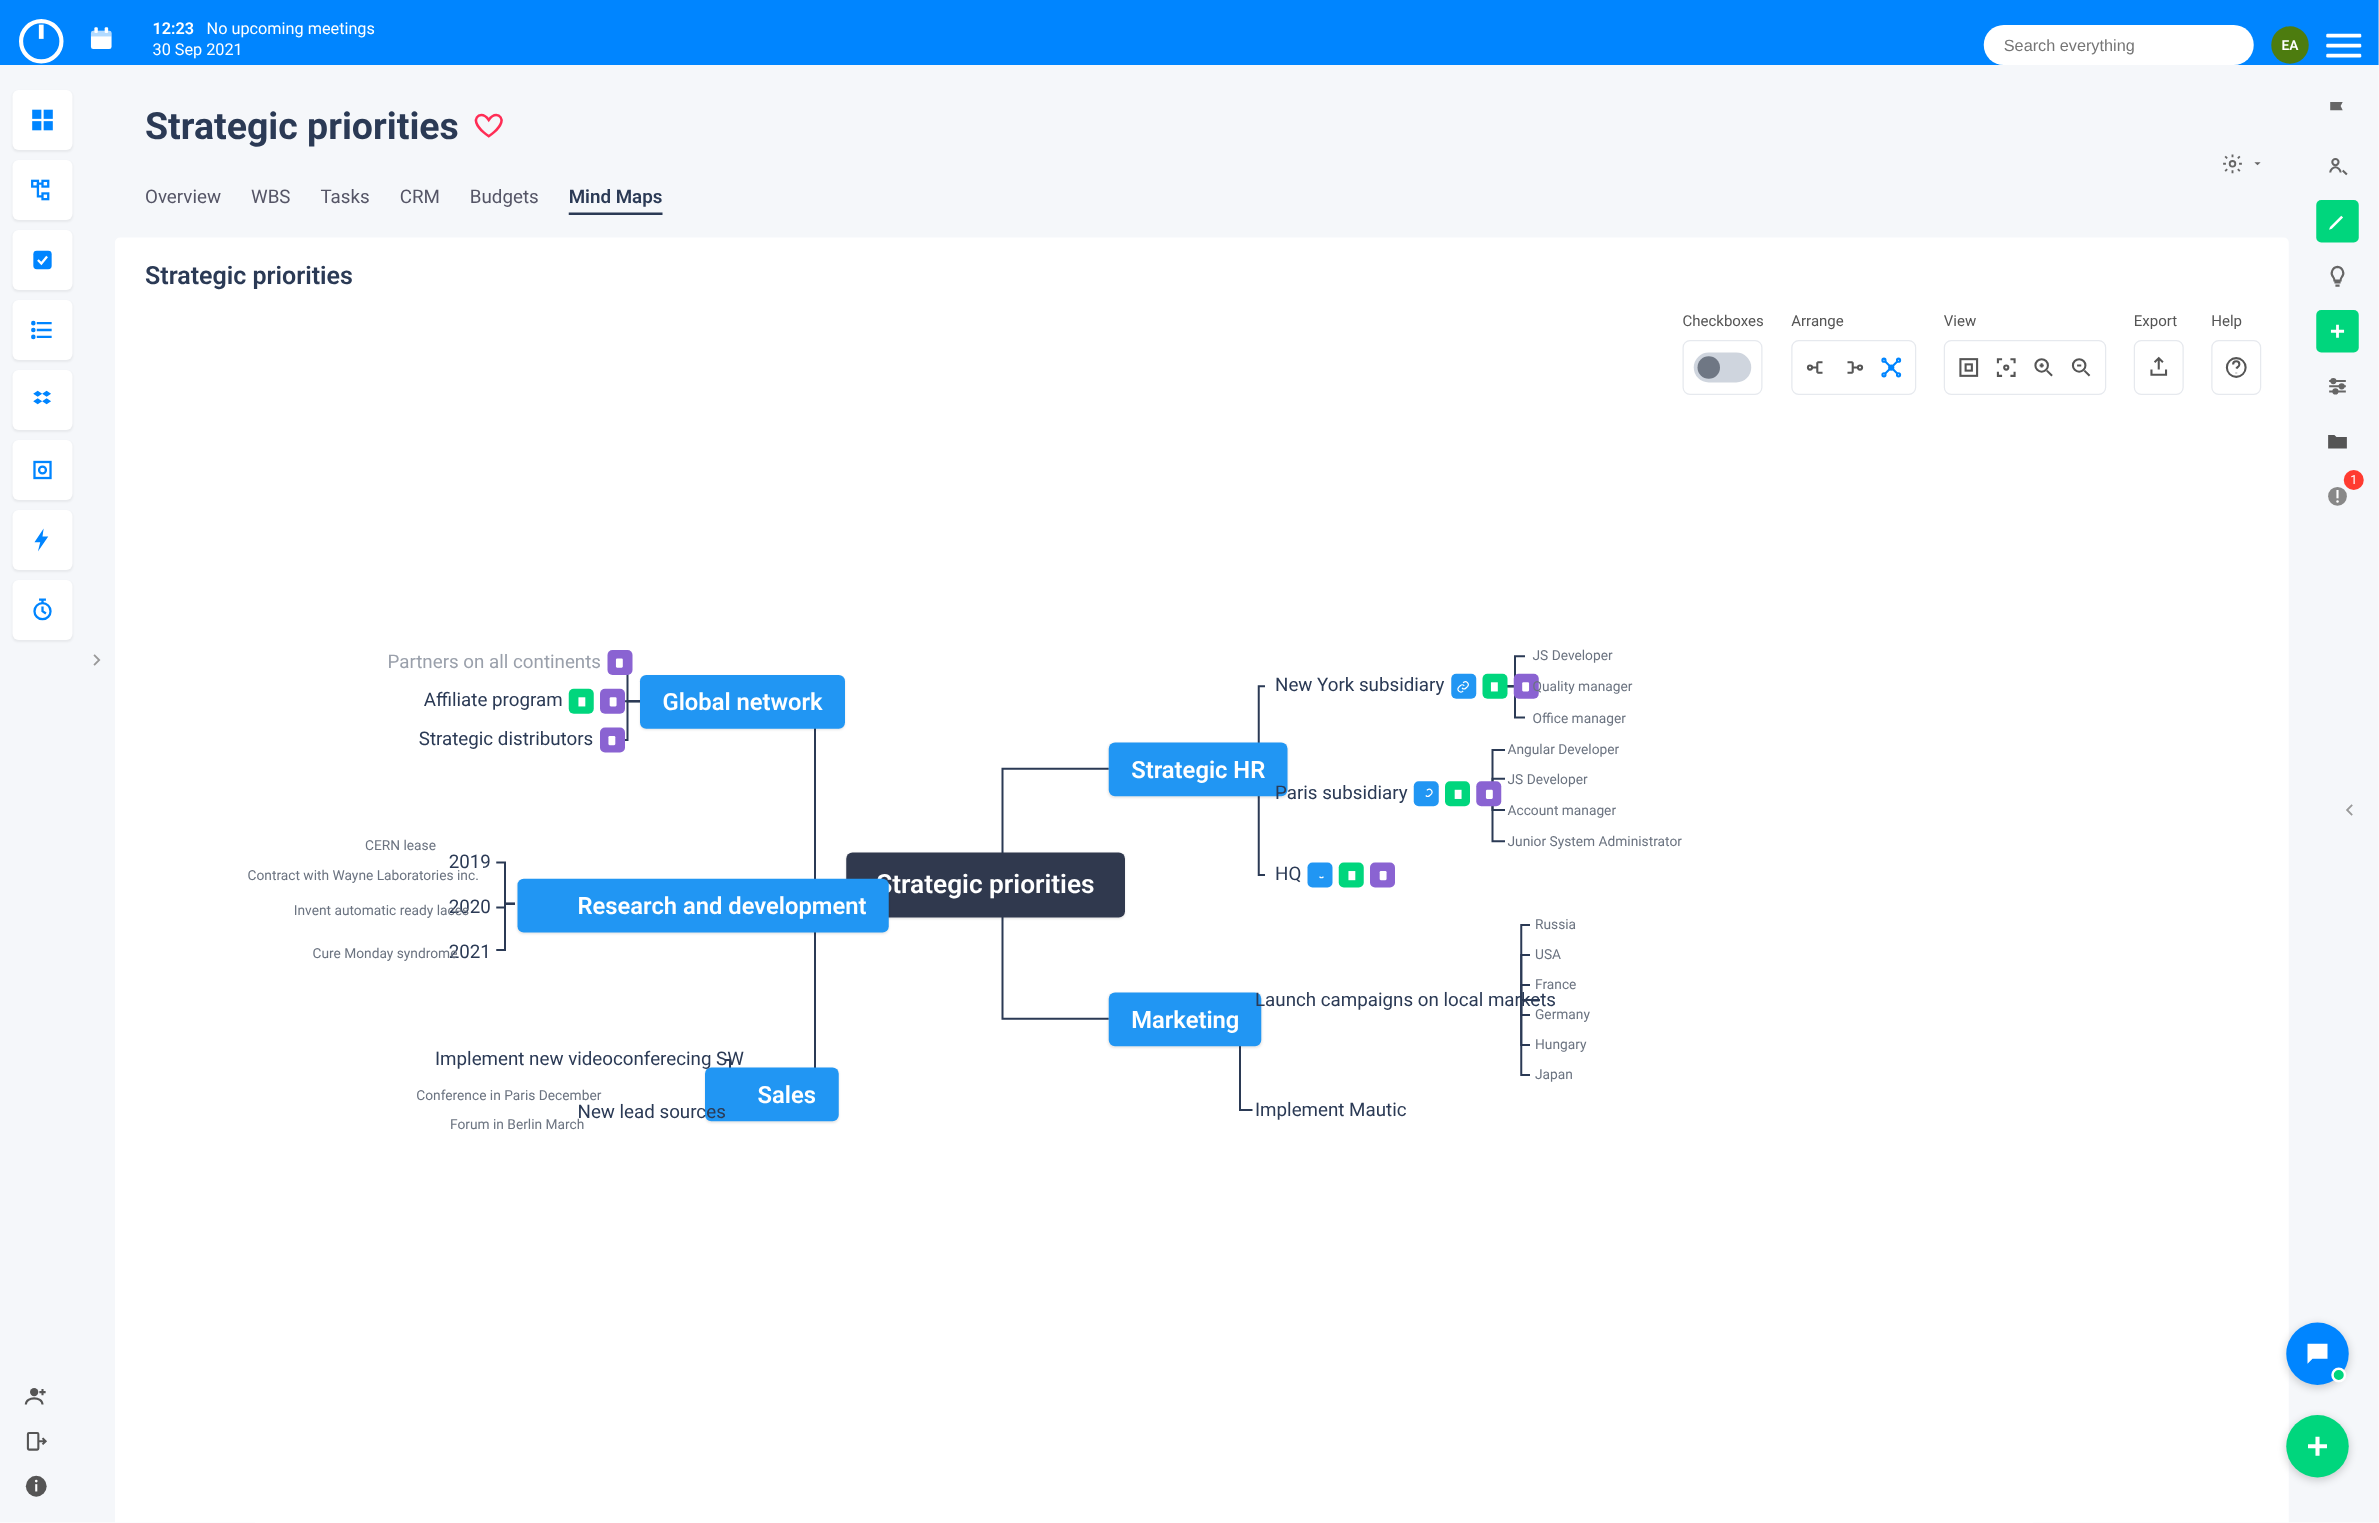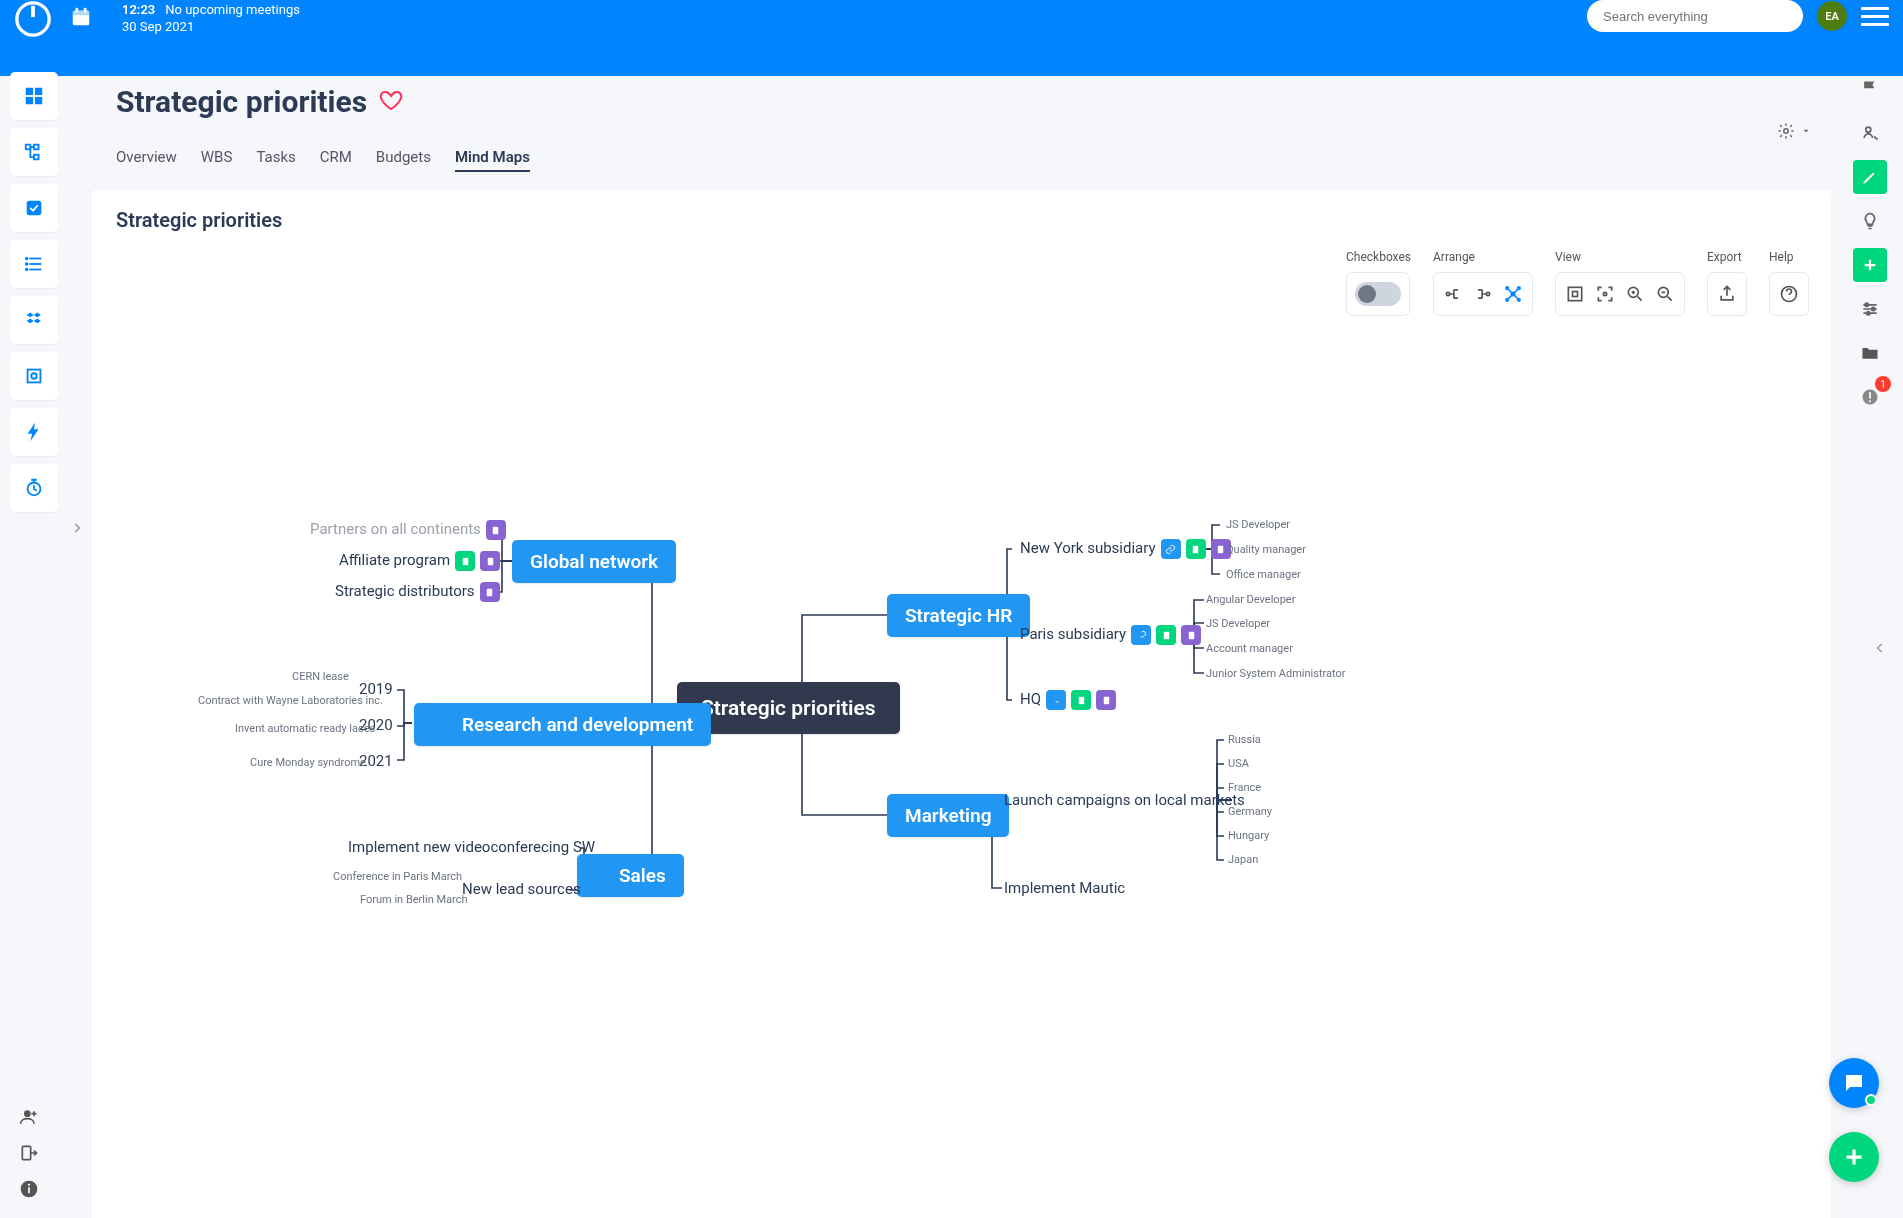--- a/index.html
+++ b/index.html
@@ -1,19 +1,19 @@
 <!DOCTYPE html>
 <html><head>
 <meta charset="utf-8">
 <style>
 * { margin: 0; padding: 0; box-sizing: border-box; }
 body { font-family: -apple-system, BlinkMacSystemFont, "Segoe UI", Roboto, sans-serif; background: #f5f7fa; width: 1903px; height: 1218px; overflow: hidden; position: relative; }
 
 
-.top-header { background: #0085ff; height: 76px; display: flex; align-items: flex-start; padding: 0 14px; color: #fff; }
+.top-header { background: #0085ff; height: 52px; display: flex; align-items: flex-end; padding: 0 14px; color: #fff; }
 .logo-area { display: flex; align-items: center; gap: 18px; }
 .logo-circle { width: 38px; height: 38px; display: flex; align-items: center; justify-content: center; }
 .calendar-icon { width: 22px; height: 22px; }
 .time-date { display: flex; flex-direction: column; font-size: 13px; line-height: 1.3; margin-left: 12px; }
 .time-line { font-weight: 600; }
 .time-line span + span { margin-left: 10px; font-weight: 400; }
 .header-right { margin-left: auto; display: flex; align-items: center; gap: 14px; }
 .search-box { background: #fff; border-radius: 18px; height: 32px; width: 216px; display: flex; align-items: center; padding: 0 16px; }
 .search-box input { border: none; outline: none; font-size: 13px; color: #888; width: 100%; }
 .avatar { width: 30px; height: 30px; background: #4d7c0f; border-radius: 50%; display: flex; align-items: center; justify-content: center; font-size: 11px; font-weight: 600; color: #fff; }
@@ -388,24 +388,24 @@
 
       <div class="node blue" style="left:322px; top:383px;padding-left:48px;">Research and development</div>
       <div class="small-node" style="left:267px; top:360px;">2019</div>
       <div class="small-node" style="left:267px; top:396px;">2020</div>
       <div class="small-node" style="left:267px; top:432px;">2021</div>
       <div class="tiny-node" style="left:200px; top:350px;">CERN lease</div>
       <div class="tiny-node" style="left:106px; top:374px;">Contract with Wayne Laboratories inc.</div>
       <div class="tiny-node" style="left:143px; top:402px;">Invent automatic ready laces</div>
       <div class="tiny-node" style="left:158px; top:436px;">Cure Monday syndrome</div>
 
-      <div class="node blue" style="left:485px; top:534px;padding-left:42px;">Sales</div>
+      <div class="node blue" style="left:472px; top:534px;padding-left:42px;">Sales</div>
       <div class="small-node" style="left:256px; top:518px;">Implement new videoconferecing SW</div>
       <div class="small-node" style="left:370px; top:560px;">New lead sources</div>
-      <div class="tiny-node" style="left:241px; top:550px;">Conference in Paris March</div>
+      <div class="tiny-node" style="left:241px; top:550px;">Conference in Paris December</div>
       <div class="tiny-node" style="left:268px; top:573px;">Forum in Berlin March</div>
 
       <div class="node blue" style="left:795px; top:274px;">Strategic HR</div>
       <div class="small-node right" style="left:928px; top:219px;"><span>New York subsidiary</span><span class="badge blue">
             <svg width="11" height="11" viewBox="0 0 24 24" fill="#fff">
               <path d="M10 14a5 5 0 007 0l3-3a5 5 0 00-7-7l-1 1M14 10a5 5 0 00-7 0l-3 3a5 5 0 007 7l1-1" stroke="#fff" stroke-width="2" fill="none"></path>
             </svg>
           </span><span class="badge green">
             <svg width="11" height="11" viewBox="0 0 24 24" fill="#fff">
               <rect x="6" y="4" width="12" height="16"></rect>

